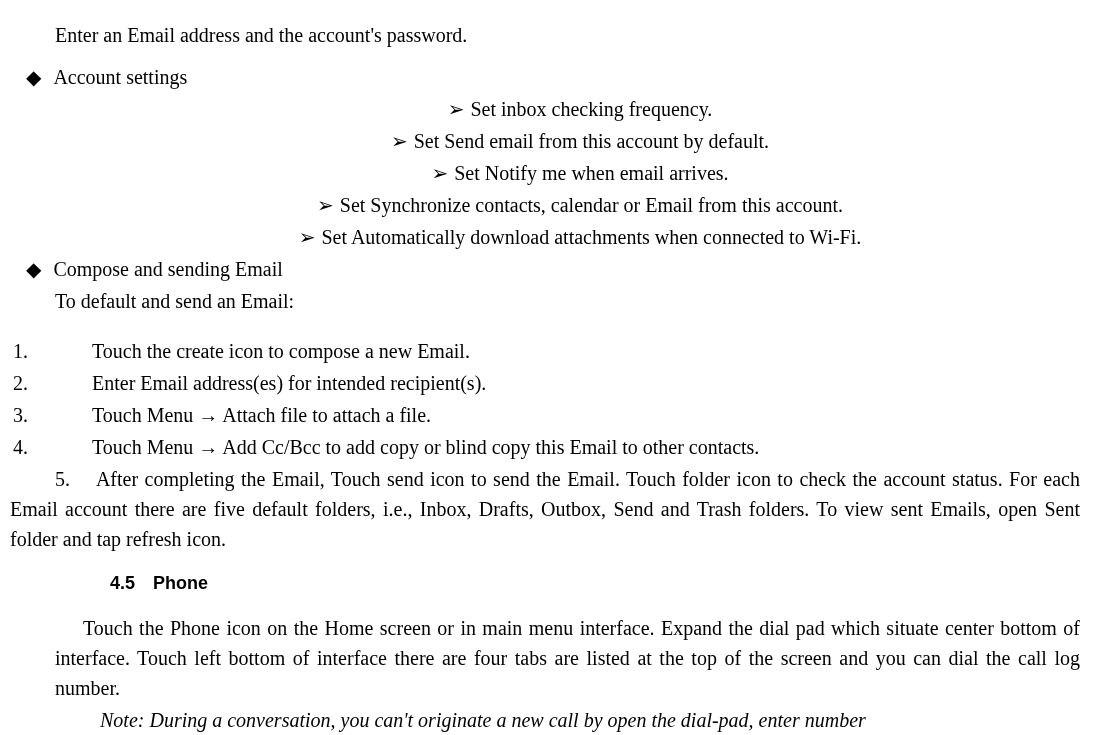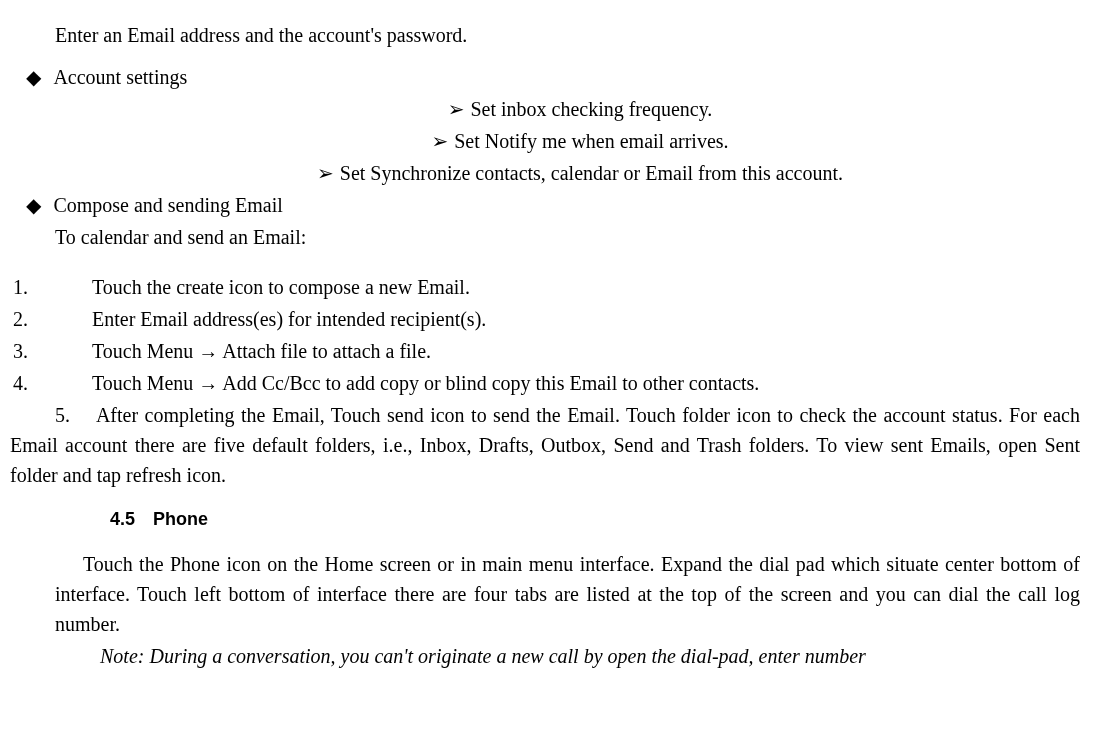--- a/index.html
+++ b/index.html
@@ -92,29 +92,31 @@
 <body>
 
 <p class="intro-line">Enter an Email address and the account's password.</p>
 
 <div class="diamond-section">
   <span class="diamond-bullet">◆</span><span class="diamond-heading">Account settings</span>
 </div>
 
 <ul class="arrow-list">
   <li><span class="arrow-bullet">➢</span><span>Set inbox checking frequency.</span></li>
+  <li><span class="arrow-bullet">➢</span><span>Set Send email from this account by default.</span></li>
   <li><span class="arrow-bullet">➢</span><span>Set Notify me when email arrives.</span></li>
   <li><span class="arrow-bullet">➢</span><span>Set Synchronize contacts, calendar or Email from this account.</span></li>
+  <li><span class="arrow-bullet">➢</span><span>Set Automatically download attachments when connected to Wi-Fi.</span></li>
 </ul>
 
 <div class="diamond-section">
   <span class="diamond-bullet">◆</span><span class="diamond-heading">Compose and sending Email</span>
 </div>
 
-<p class="compose-intro">To calendar and send an Email:</p>
+<p class="compose-intro">To default and send an Email:</p>
 
 <ol class="numbered-list">
   <li><span class="num-label">1.</span>&nbsp;&nbsp;&nbsp;<span>Touch the create icon to compose a new Email.</span></li>
   <li><span class="num-label">2.</span>&nbsp;&nbsp;&nbsp;<span>Enter Email address(es) for intended recipient(s).</span></li>
   <li><span class="num-label">3.</span>&nbsp;&nbsp;&nbsp;<span>Touch Menu  →  Attach file to attach a file.</span></li>
   <li><span class="num-label">4.</span>&nbsp;&nbsp;&nbsp;<span>Touch Menu  →  Add Cc/Bcc to add copy or blind copy this Email to other contacts.</span></li>
 </ol>
 
 <p class="item5-wrap"><span style="margin-left:45px;">5.&nbsp;&nbsp;&nbsp;&nbsp;</span><span>After completing the Email, Touch send icon to send the Email. Touch folder icon to check the account status. For each Email account there are five default folders, i.e., Inbox, Drafts, Outbox, Send and Trash folders. To view sent Emails, open Sent folder and tap refresh icon.</span></p>
 

